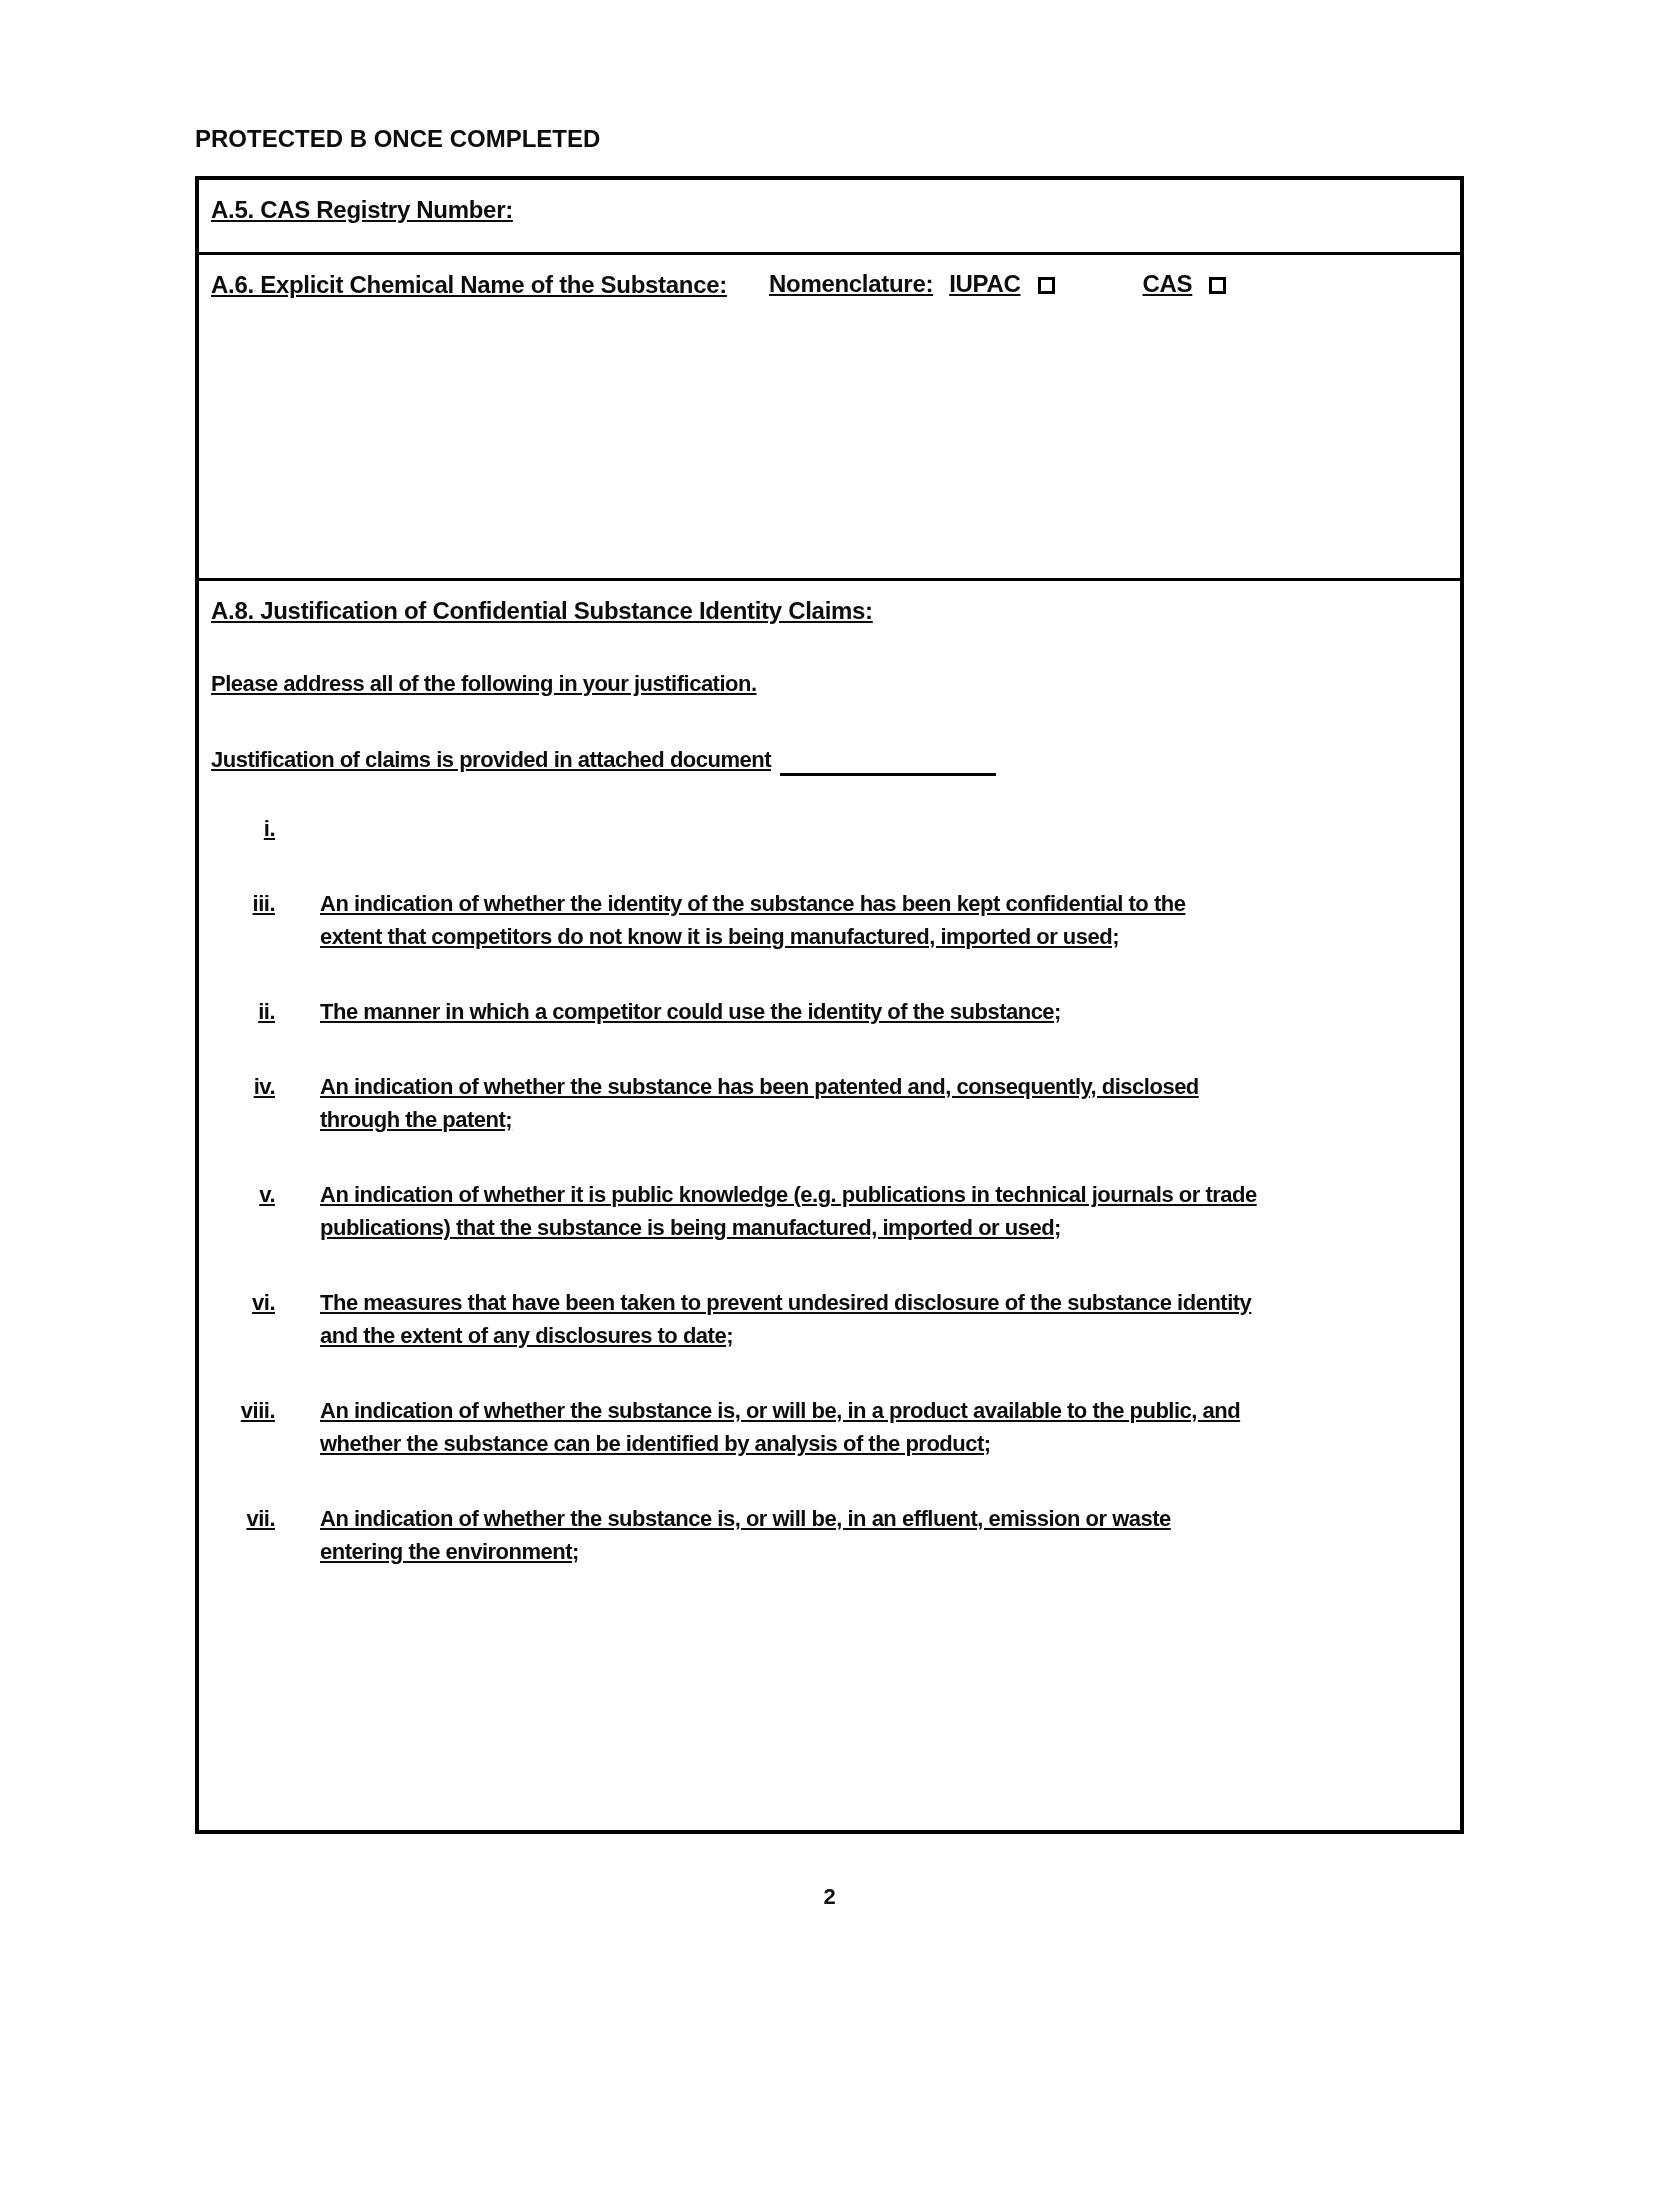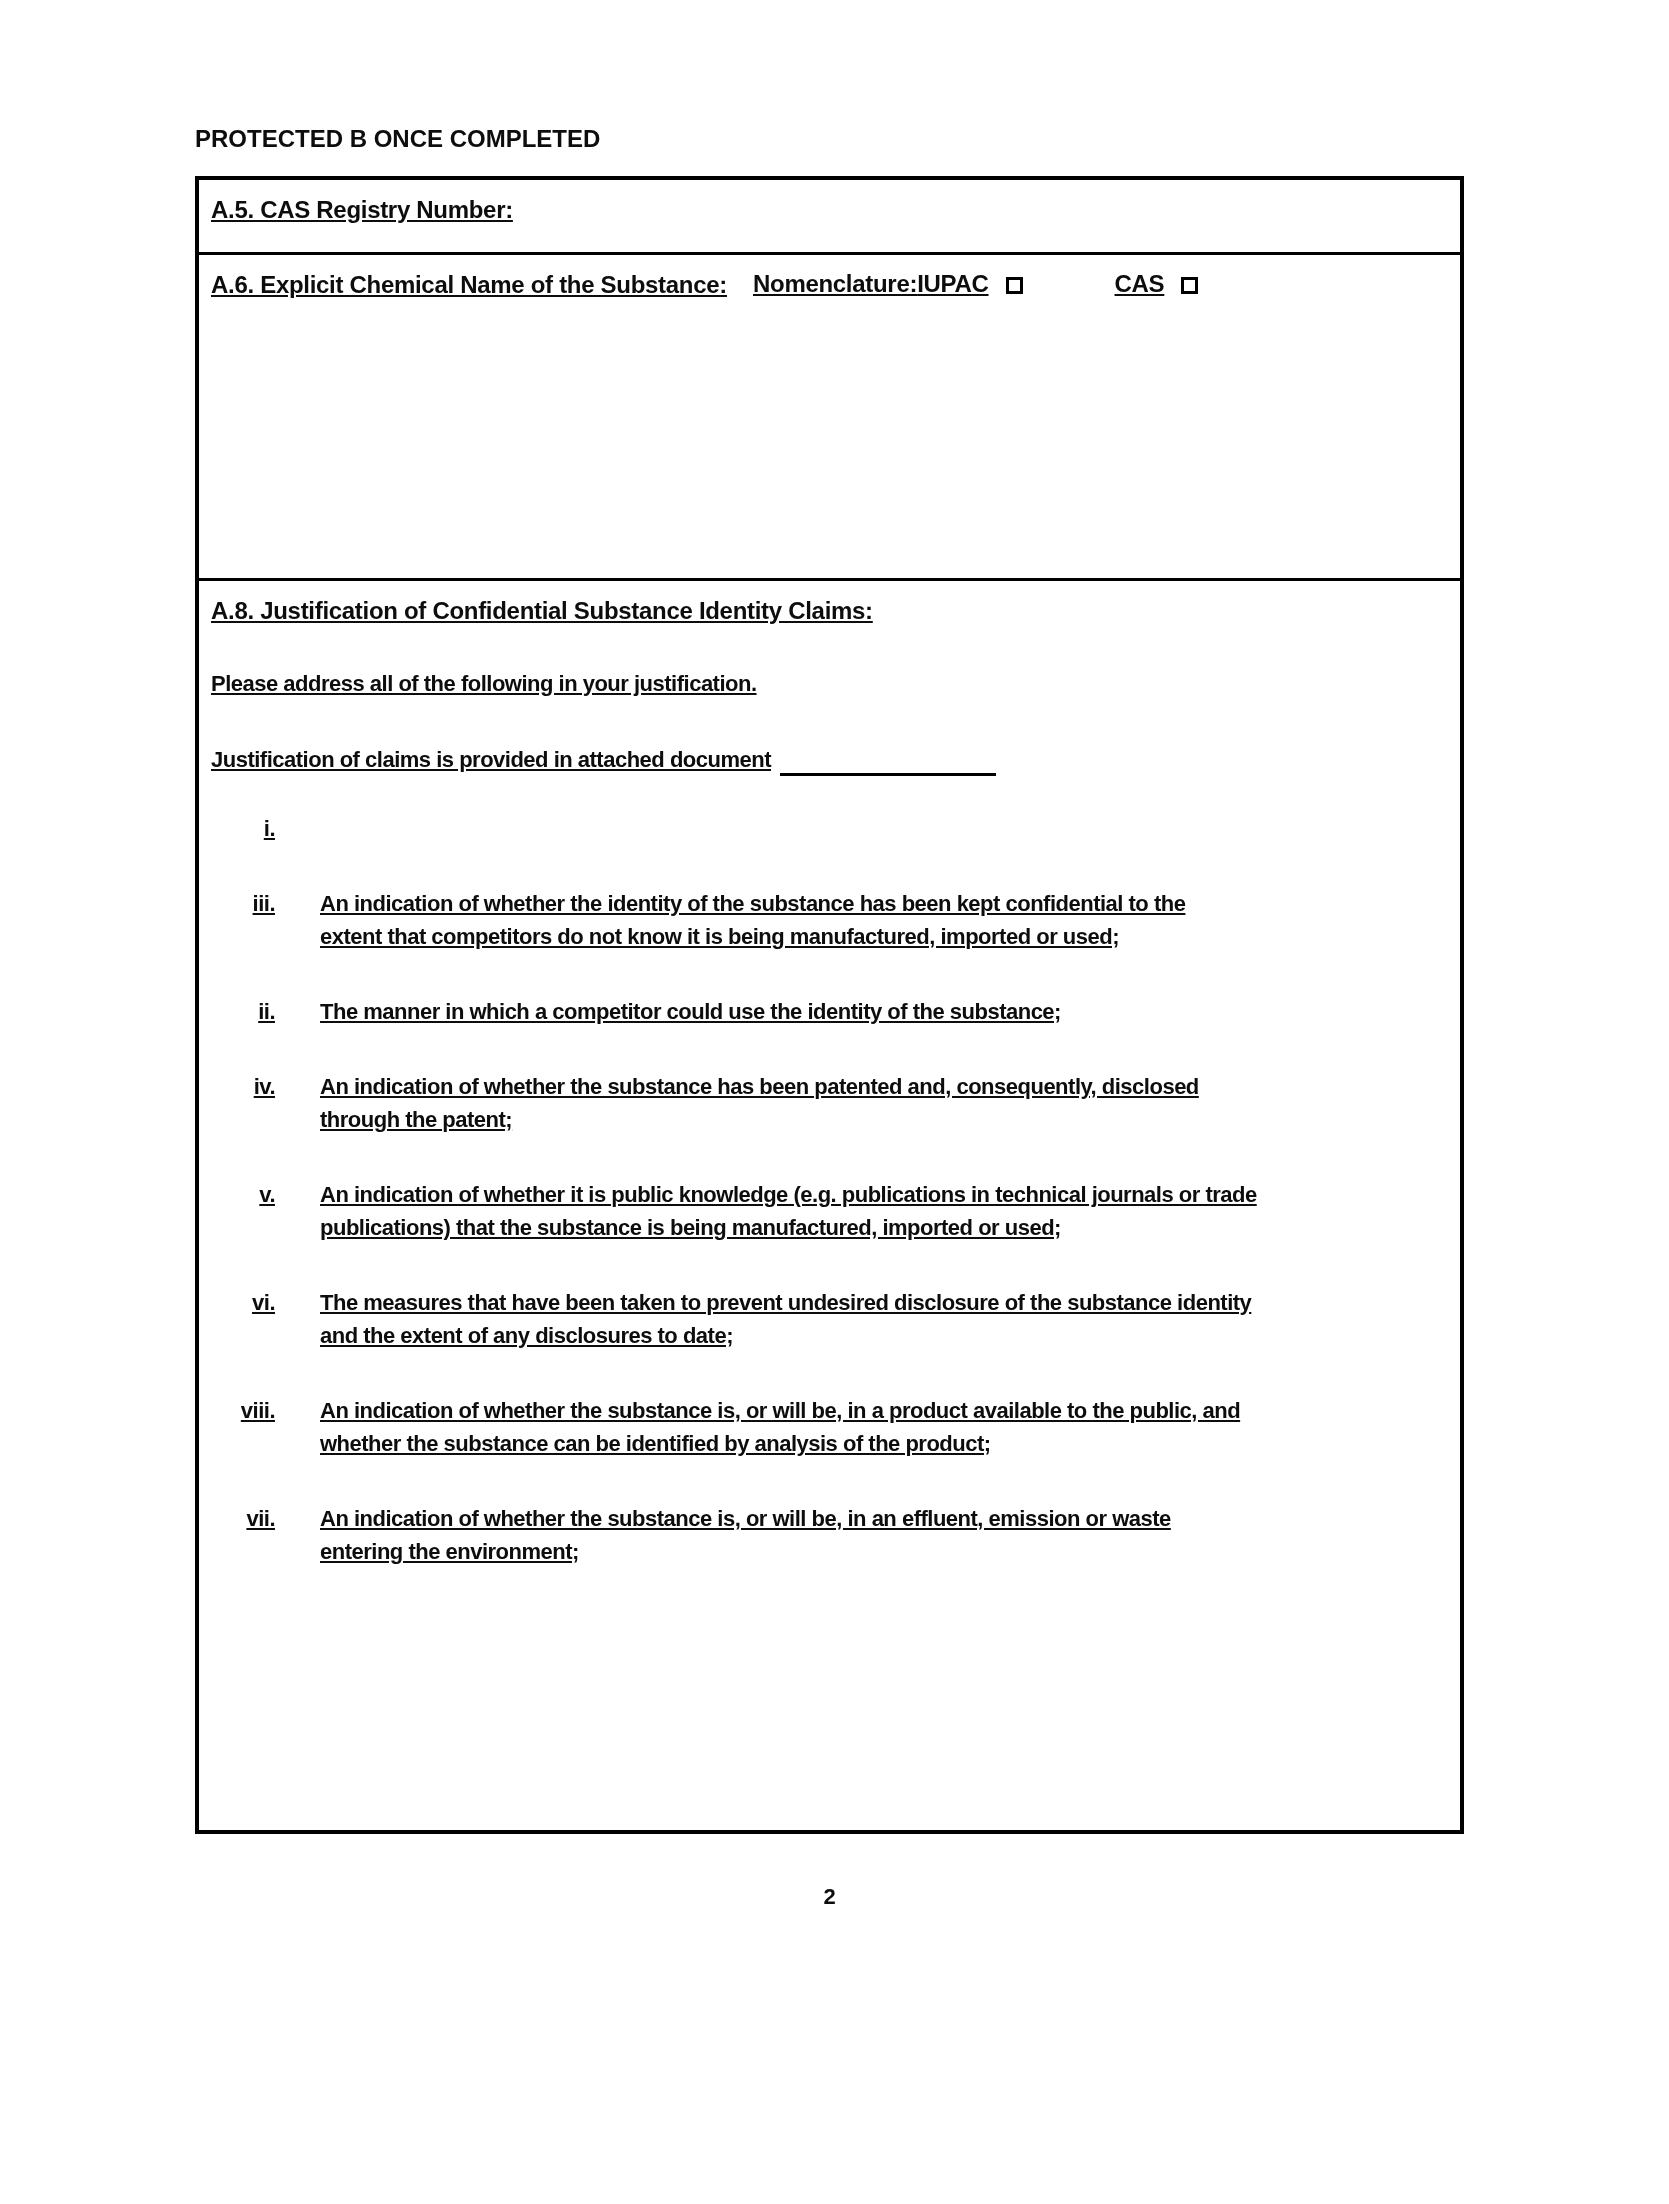--- a/index.html
+++ b/index.html
@@ -41,26 +41,27 @@
   .sec-label {
     font-size:24px;
     letter-spacing:-0.3px;
     line-height:31px;
     white-space:pre;
   }
   .a6-row {
     display:flex;
     align-items:center;
     white-space:pre;
+    gap:16px;
   }
   .nomenclature-label { margin-left:26px; font-size:24px; letter-spacing:-0.3px; }
   .nom-option { display:flex; align-items:center; }
   .nom-option .opt-label { font-size:24px; letter-spacing:-0.3px; }
   .opt-iupac { }
-  .opt-cas { margin-left:92px; }
+  .opt-cas { margin-left:72px; }
   .checkbox {
     display:inline-block;
     width:17px;
     height:17px;
     border:3.4px solid #000;
     margin-left:17px;
     margin-top:3.4px;
     background:#fff;
   }
   .body-text {

